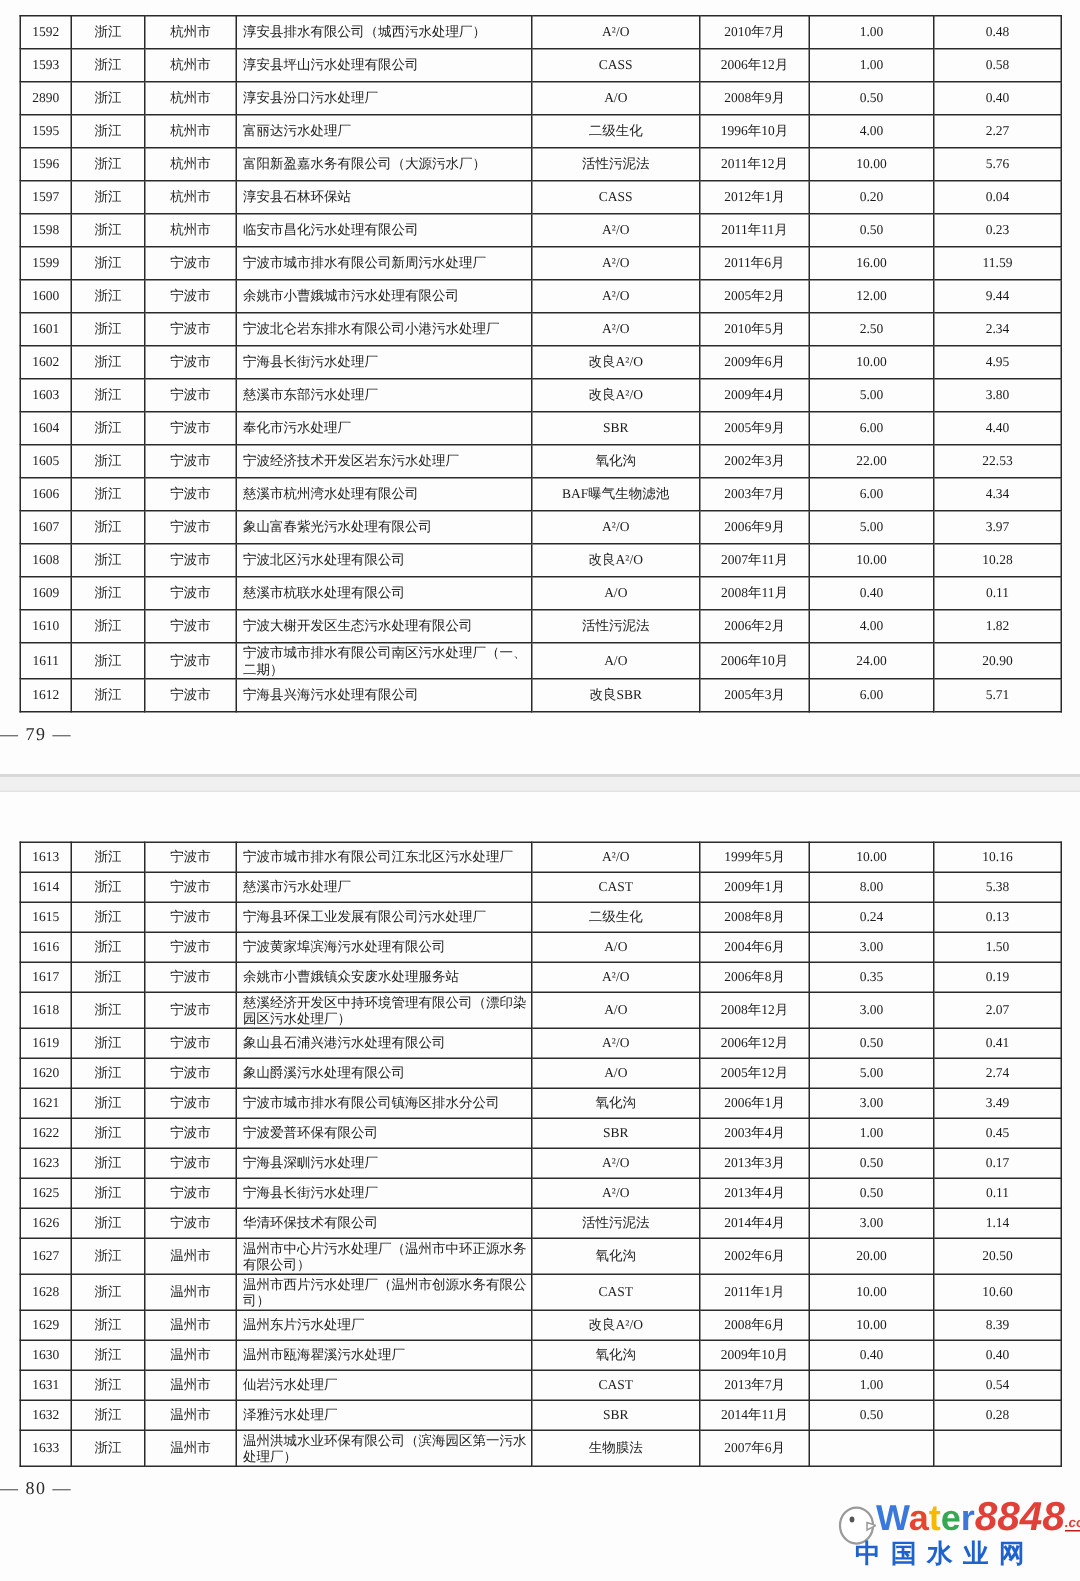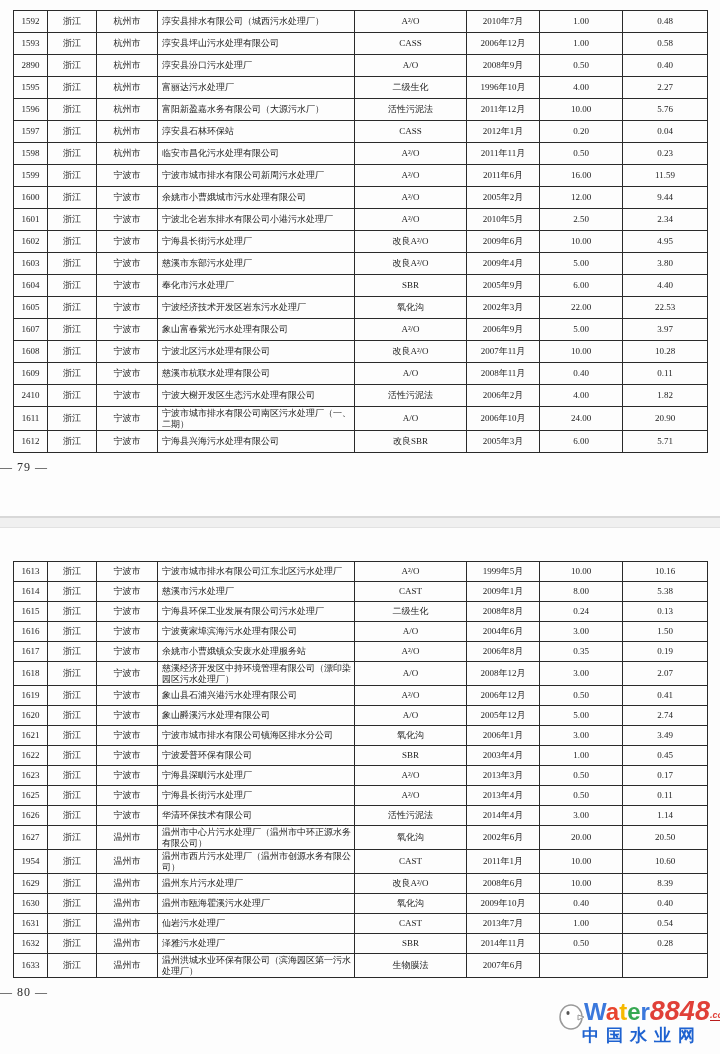--- a/index.html
+++ b/index.html
@@ -72,21 +72,21 @@
   }
   .logo-line1 { position:absolute; left:24px; top:2px; white-space:nowrap; font-weight:bold; }
   .logo-line1 .lw { font-size:24px; }
   .logo-num { font-size:27px; font-style:italic; color:#e04038; }
   .logo-com { font-size:9px; color:#e04038; border-bottom:1px solid #b91c1c; vertical-align:2px;font-style:italic; }
   .l-blue  { color:#3b78dc; }
   .l-red   { color:#e8442e; }
   .l-yel   { color:#f6b900; }
   .l-grn   { color:#36a852; }
   .logo-site {
-    position:absolute; left:22px; top:30px;
+    position:absolute; left:10px; top:30px;
     font-size:17px; font-weight:bold;
     color:#1e62d0; letter-spacing:7px; white-space:nowrap;
   }
   .mascot { position:absolute; left:-2px; top:6px; }
 </style>
 </head>
 <body>
 
 <div class="page page-1">
   <table class="data">
@@ -235,20 +235,30 @@
           <td>1605</td>
           <td>浙江</td>
           <td>宁波市</td>
           <td class="name-cell">宁波经济技术开发区岩东污水处理厂</td>
           <td>氧化沟</td>
           <td>2002年3月</td>
           <td>22.00</td>
           <td>22.53</td>
         </tr>
         <tr>
+          <td>1606</td>
+          <td>浙江</td>
+          <td>宁波市</td>
+          <td class="name-cell">慈溪市杭州湾水处理有限公司</td>
+          <td>BAF曝气生物滤池</td>
+          <td>2003年7月</td>
+          <td>6.00</td>
+          <td>4.34</td>
+        </tr>
+        <tr>
           <td>1607</td>
           <td>浙江</td>
           <td>宁波市</td>
           <td class="name-cell">象山富春紫光污水处理有限公司</td>
           <td>A²/O</td>
           <td>2006年9月</td>
           <td>5.00</td>
           <td>3.97</td>
         </tr>
         <tr>
@@ -265,21 +275,21 @@
           <td>1609</td>
           <td>浙江</td>
           <td>宁波市</td>
           <td class="name-cell">慈溪市杭联水处理有限公司</td>
           <td>A/O</td>
           <td>2008年11月</td>
           <td>0.40</td>
           <td>0.11</td>
         </tr>
         <tr>
-          <td>2410</td>
+          <td>1610</td>
           <td>浙江</td>
           <td>宁波市</td>
           <td class="name-cell">宁波大榭开发区生态污水处理有限公司</td>
           <td>活性污泥法</td>
           <td>2006年2月</td>
           <td>4.00</td>
           <td>1.82</td>
         </tr>
         <tr>
           <td>1611</td>
@@ -456,21 +466,21 @@
           <td>1627</td>
           <td>浙江</td>
           <td>温州市</td>
           <td class="name-cell">温州市中心片污水处理厂（温州市中环正源水务有限公司）</td>
           <td>氧化沟</td>
           <td>2002年6月</td>
           <td>20.00</td>
           <td>20.50</td>
         </tr>
         <tr>
-          <td>1954</td>
+          <td>1628</td>
           <td>浙江</td>
           <td>温州市</td>
           <td class="name-cell">温州市西片污水处理厂（温州市创源水务有限公司）</td>
           <td>CAST</td>
           <td>2011年1月</td>
           <td>10.00</td>
           <td>10.60</td>
         </tr>
         <tr>
           <td>1629</td>

